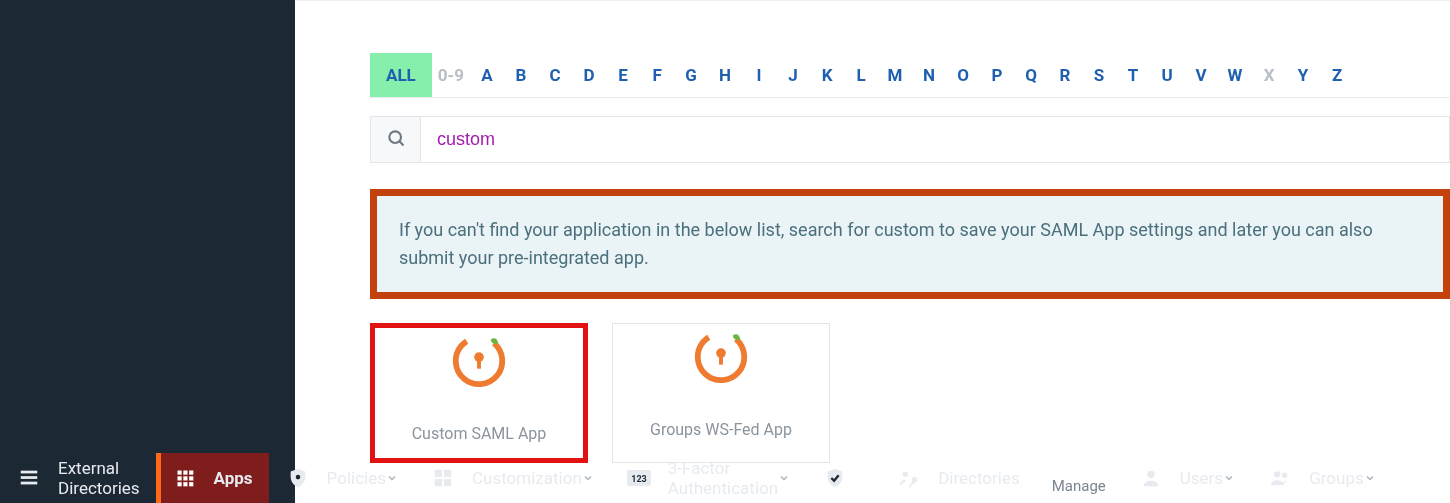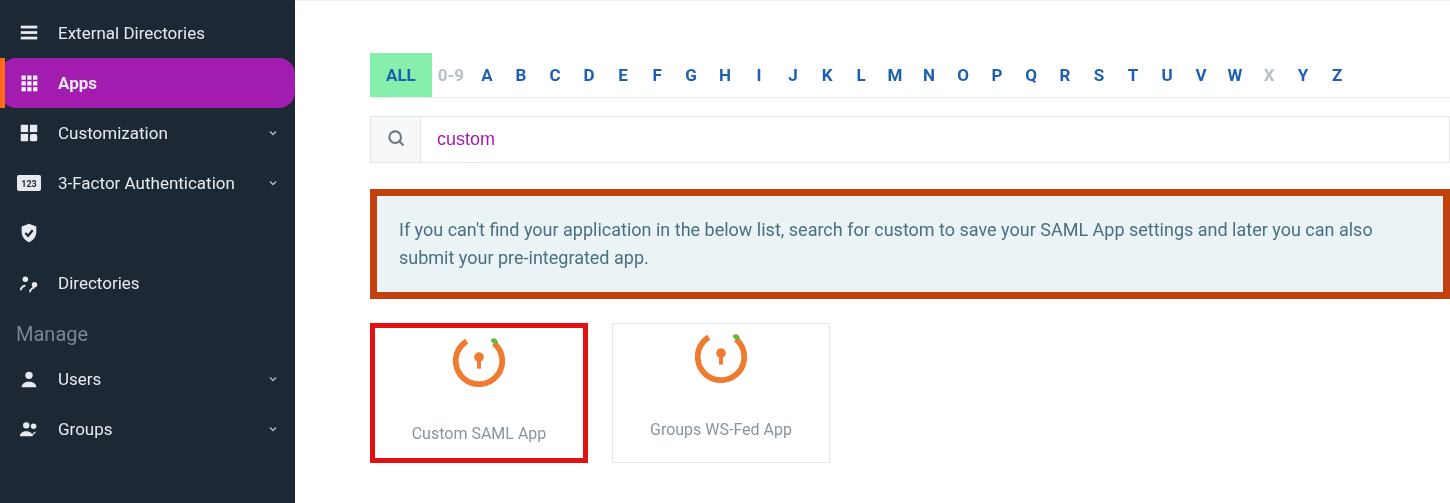--- a/index.html
+++ b/index.html
@@ -9,23 +9,24 @@
     width: 1450px;
     height: 503px;
     overflow: hidden;
     display: flex;
   }
   .sidebar {
     width: 295px;
     background: #1d2835;
     color: #e7ebef;
     display: flex;
-    flex-direction: column;
+    flex-direction: row;
     font-size: 17px;
     padding-top: 8px;
+    align-items: flex-end;
   }
   .side-item {
     display: flex;
     align-items: center;
     height: 50px;
     padding: 0 16px;
     cursor: pointer;
     position: relative;
   }
   .side-item .icon-slot {
@@ -34,34 +35,33 @@
     margin-right: 16px;
     display: flex;
     align-items: center;
     justify-content: center;
     flex-shrink: 0;
   }
   .side-item .chev {
     margin-left: auto;
   }
   .side-item.active {
-    background: #a21caf;
-    border-radius: 16px;
+    background: #7f1d1d;
   }
   .side-item.active::before {
     content: "";
     position: absolute;
     left: 0; top: 0; bottom: 0;
     width: 5px;
     background: #ff6a1a;
   }
   .side-item.active .label { font-weight: 700; }
   .side-section-label {
     color: #7c8590;
-    font-size: 20px;
+    font-size: 15px;
     padding: 14px 16px 8px 16px;
   }
   .chev svg { width: 12px; height: 12px; }
 
   .main {
     flex: 1;
     padding: 0 0 0 0;
     border-top: 1px solid #eef0f3;
     overflow: hidden;
   }
@@ -174,20 +174,34 @@
           <rect x="10" y="10" width="5" height="5"></rect>
           <rect x="17" y="10" width="5" height="5"></rect>
           <rect x="3" y="17" width="5" height="5"></rect>
           <rect x="10" y="17" width="5" height="5"></rect>
           <rect x="17" y="17" width="5" height="5"></rect>
         </svg>
     </span>
     <span class="label">Apps</span>
   </div>
 
+  <div class="side-item">
+    <span class="icon-slot">
+      <svg viewBox="0 0 24 24" width="22" height="22" fill="#e7ebef">
+          <path d="M12 2 4 5v6c0 5 3.5 9.5 8 11 4.5-1.5 8-6 8-11V5l-8-3z"></path>
+          <circle cx="12" cy="11" r="2.5" fill="#1d2835"></circle>
+        </svg>
+    </span>
+    <span class="label">Policies</span>
+    <span class="chev">
+      <svg viewBox="0 0 24 24" fill="none" stroke="#aeb6bf" stroke-width="3">
+          <polyline points="6 9 12 15 18 9"></polyline>
+        </svg>
+    </span>
+  </div>
 
   <div class="side-item">
     <span class="icon-slot">
       <svg viewBox="0 0 24 24" width="22" height="22" fill="#e7ebef">
           <rect x="3" y="3" width="8" height="8"></rect>
           <rect x="13" y="3" width="8" height="8"></rect>
           <rect x="3" y="13" width="8" height="8"></rect>
           <rect x="13" y="13" width="8" height="8" rx="2"></rect>
         </svg>
     </span>

